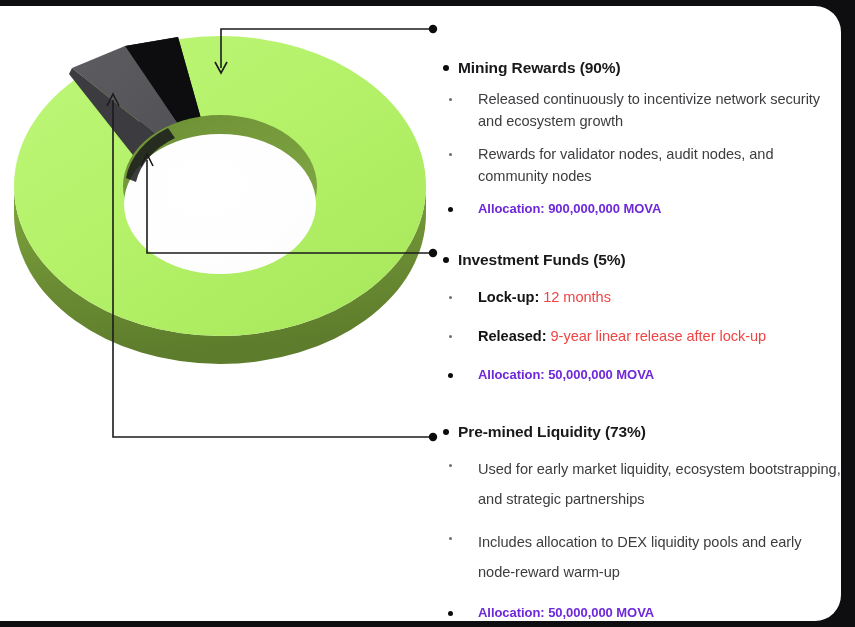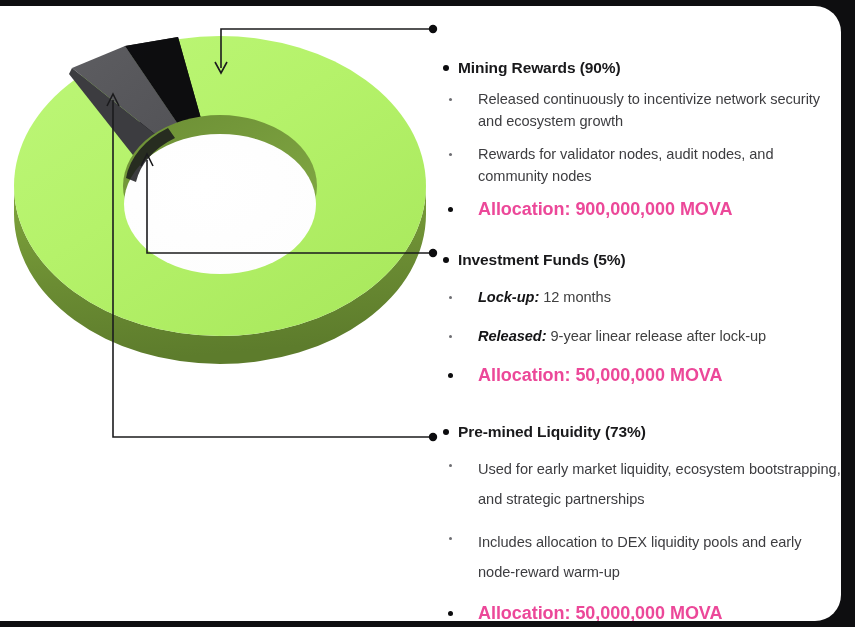--- a/index.html
+++ b/index.html
@@ -102,32 +102,32 @@
     position: absolute;
     left: 8px;
     width: 3px;
     height: 3px;
     border-radius: 50%;
     background: #6d6d72;
     top: 10px;
   }
   .subitem.strong {
     font-weight: bold;
-    color: #ec4899;
-    font-size: 18px;
+    color: #6d28d9;
+    font-size: 13px;
   }
   .subitem.strong .sub-dot {
     width: 5px;
     height: 5px;
     background: #0c0c0e;
     left: 7px;
     top: 9px;
   }
-  .subitem .lead { font-weight: bold; color: #141416; font-style: italic; }
-  .subitem .rest { font-weight: normal; color: #404040; margin-top: 32px; }
+  .subitem .lead { font-weight: bold; color: #141416; }
+  .subitem .rest { font-weight: normal; color: #ef4444; margin-top: 32px; }
 
   
   #sec-0 .subitem { margin-top: 11px; line-height: 22px; }
   #sec-1 .subitem { margin-top: 17px; }
   #sec-2 .subitem { margin-top: 13px; line-height: 30px; }
   #sec-2 .subitem.strong { line-height: 22px; margin-top: 15px; }
 </style>
 </head>
 <body>
 

